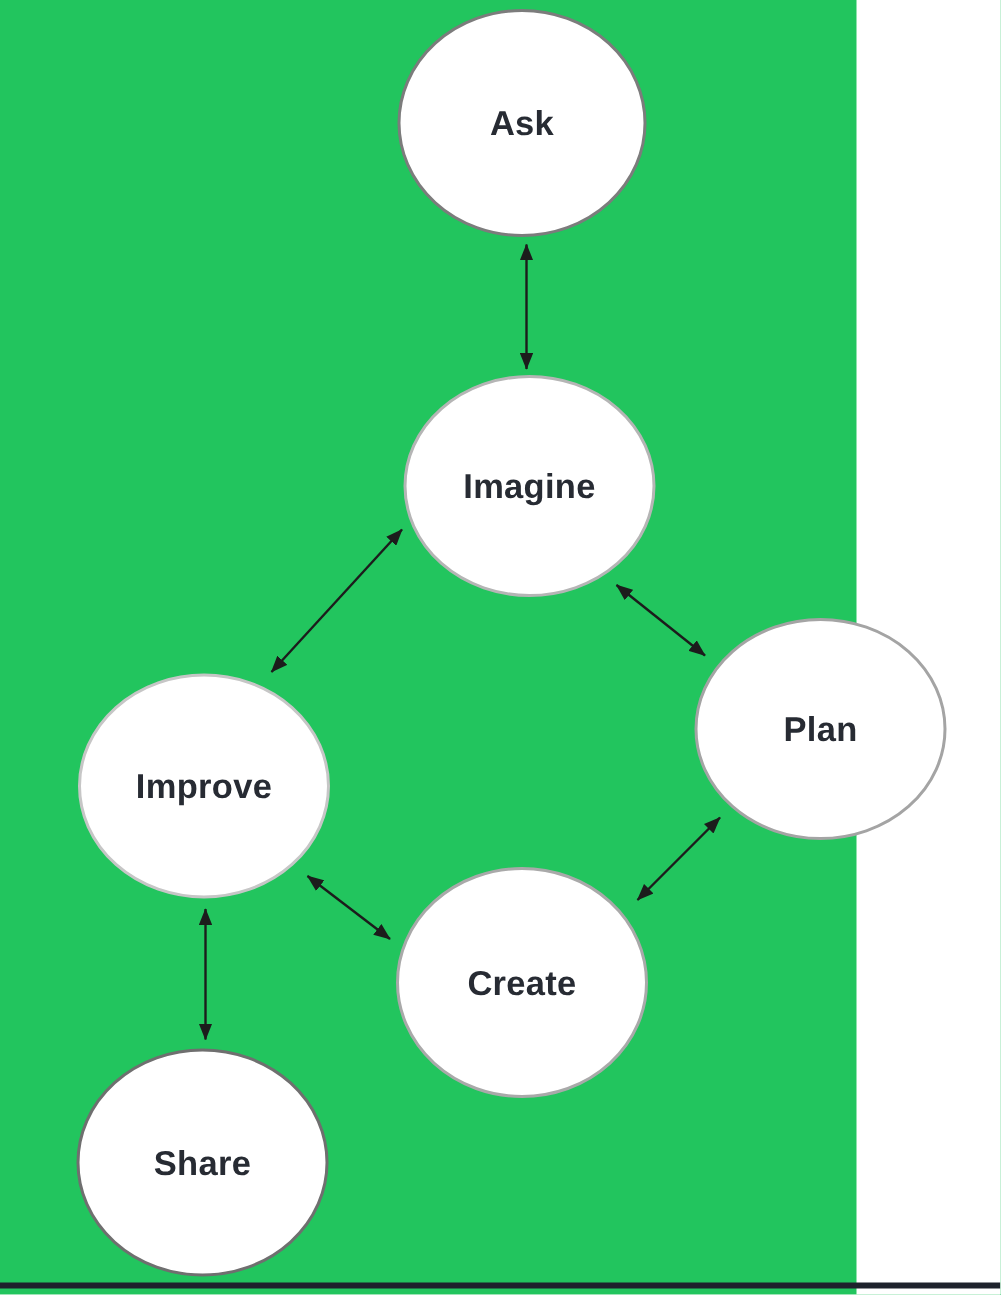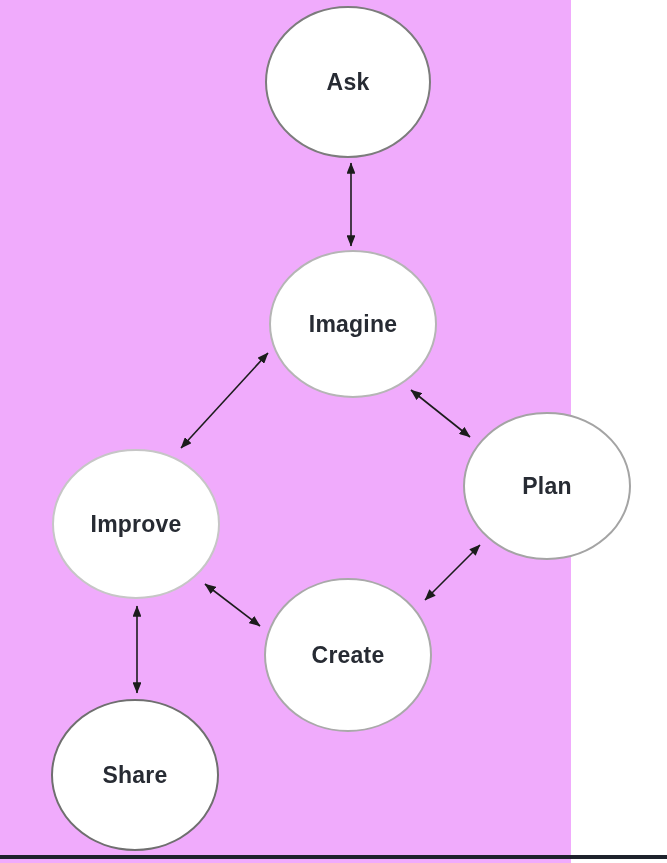--- a/index.html
+++ b/index.html
@@ -8,21 +8,21 @@
     background: #ffffff;
     width: 667px;
     height: 863px;
     overflow: hidden;
     font-family: "Liberation Sans", sans-serif;
   }
   .stage {
     position: relative;
     width: 571px;
     height: 863px;
-    background: #f0abfc;
+    background: #22c55e;
   }
   svg { display: block; }
   .node-circle {
     fill: #ffffff;
     stroke-width: 2px;
   }
   .node-label {
     font-family: "Liberation Sans", sans-serif;
     font-size: 23px;
     font-weight: bold;

